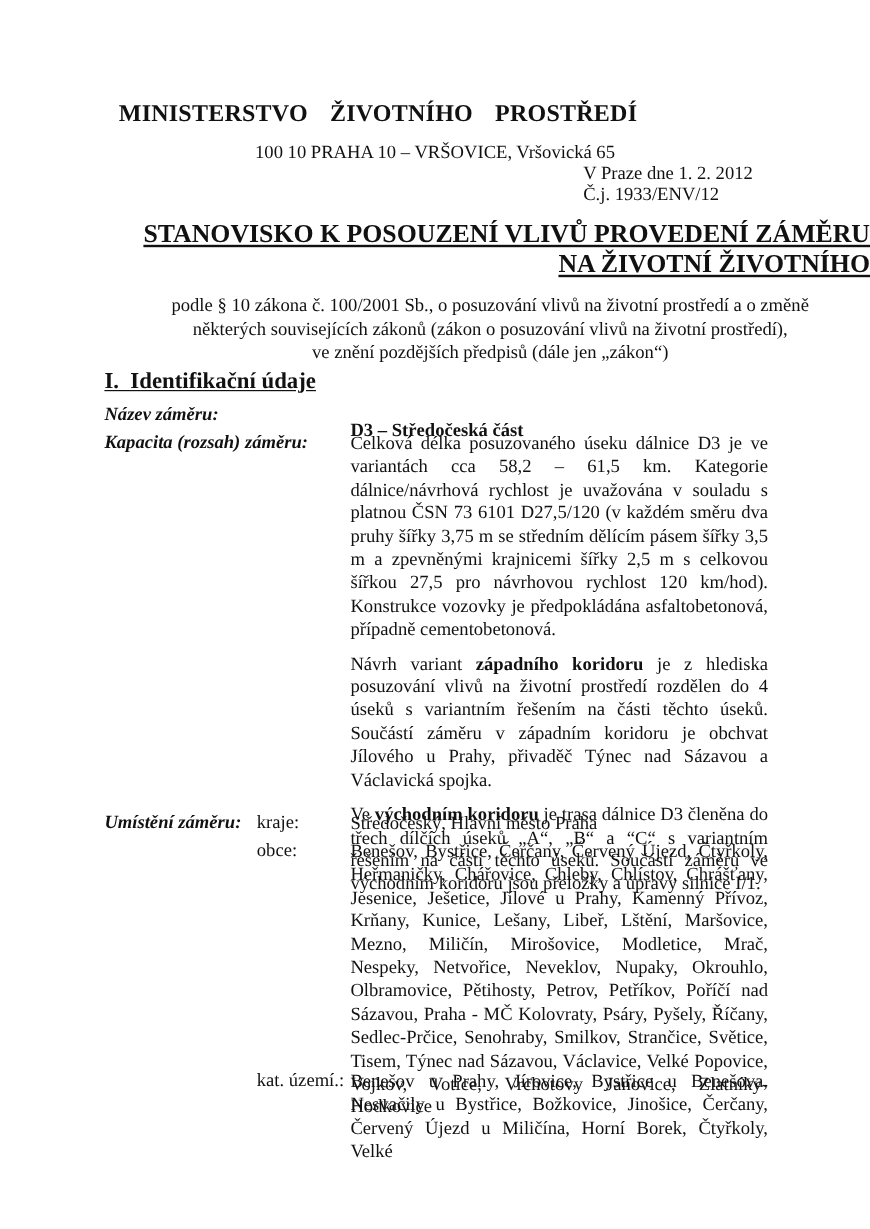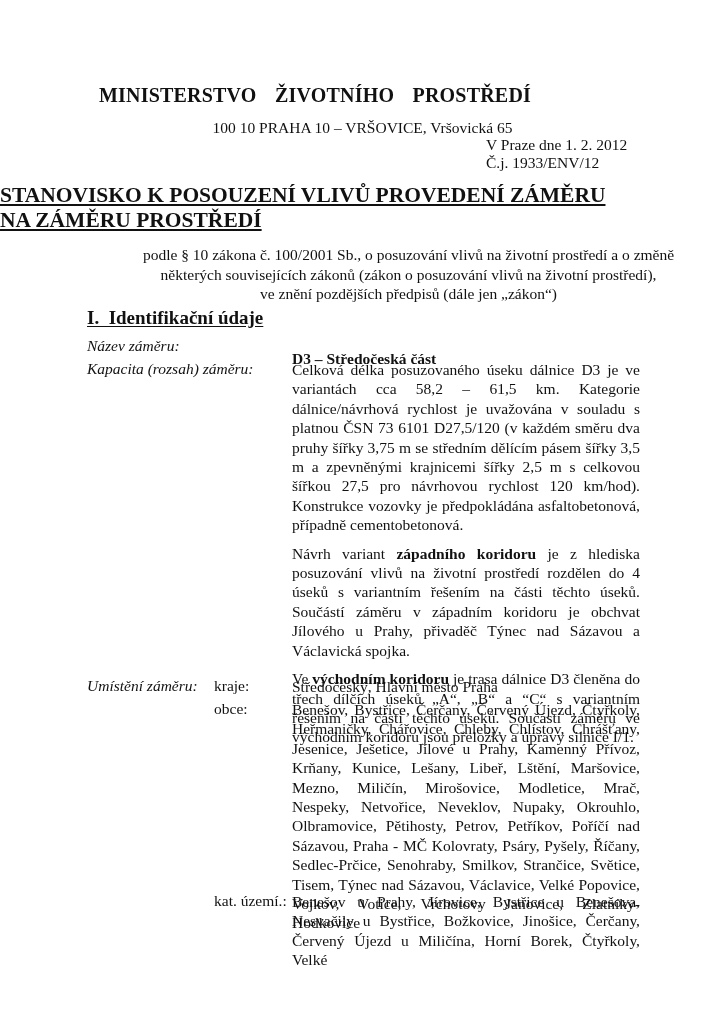--- a/index.html
+++ b/index.html
@@ -20,34 +20,34 @@
     }
     .address {
       position: absolute; left: 0; width: 725px; top: 107px;
       text-align: center; font-size: 15.5px; margin-top: 12px;
     }
     .dateblock {
       position: absolute; left: 486px; top: 136px; font-size: 15.5px; line-height: 18px;
     }
     .title {
       position: absolute; left: 0; width: 725px; top: 183px;
-      text-align: left; font-weight: bold; font-size: 21.5px; line-height: 25px;
+      text-align: right; font-weight: bold; font-size: 21.5px; line-height: 25px;
       text-decoration: underline; text-underline-offset: 2px;
     }
     .legal {
       position: absolute; left: 0; width: 725px; top: 245px;
       text-align: center; font-size: 15.5px; line-height: 19.5px; padding-left: 46px;
     }
     .section-heading {
       position: absolute; left: 87px; top: 307px;
       font-weight: bold; font-size: 19px;
       text-decoration: underline; text-underline-offset: 2px;
     }
     .label {
-      position: absolute; left: 87px; font-weight: normal; font-style: italic; font-size: 15.5px;
+      position: absolute; left: 87px; font-weight: bold; font-style: italic; font-size: 15.5px;
     }
     .sublabel {
       position: absolute; font-size: 15.5px;
     }
     .value {
       position: absolute; left: 292px; width: 348px; font-size: 15.5px; line-height: 19.4px;
       text-align: justify;
     }
     .value.bold { font-weight: bold; margin-top: 12px; }
     .para { margin: 0 0 9px 0; text-align: justify; }
@@ -61,21 +61,21 @@
   <div class="ministry" style="white-space:pre;">MINISTERSTVO  ŽIVOTNÍHO  PROSTŘEDÍ</div>
   <div class="address">100 10 PRAHA 10 – VRŠOVICE, Vršovická 65</div>
 
   <div class="dateblock">
     <div>V Praze dne 1. 2. 2012</div>
     <div>Č.j. 1933/ENV/12</div>
   </div>
 
   <div class="title">
     <div>STANOVISKO K POSOUZENÍ VLIVŮ PROVEDENÍ ZÁMĚRU</div>
-    <div>NA ZÁMĚRU PROSTŘEDÍ</div>
+    <div>NA ŽIVOTNÍ ŽIVOTNÍHO</div>
   </div>
 
   <div class="legal">
     <div>podle § 10 zákona č. 100/2001 Sb., o posuzování vlivů na životní prostředí a o změně</div>
     <div>některých souvisejících zákonů (zákon o posuzování vlivů na životní prostředí),</div>
     <div>ve znění pozdějších předpisů (dále jen „zákon“)</div>
   </div>
 
   <div class="section-heading" style="white-space:pre;">I.  Identifikační údaje</div>
 

